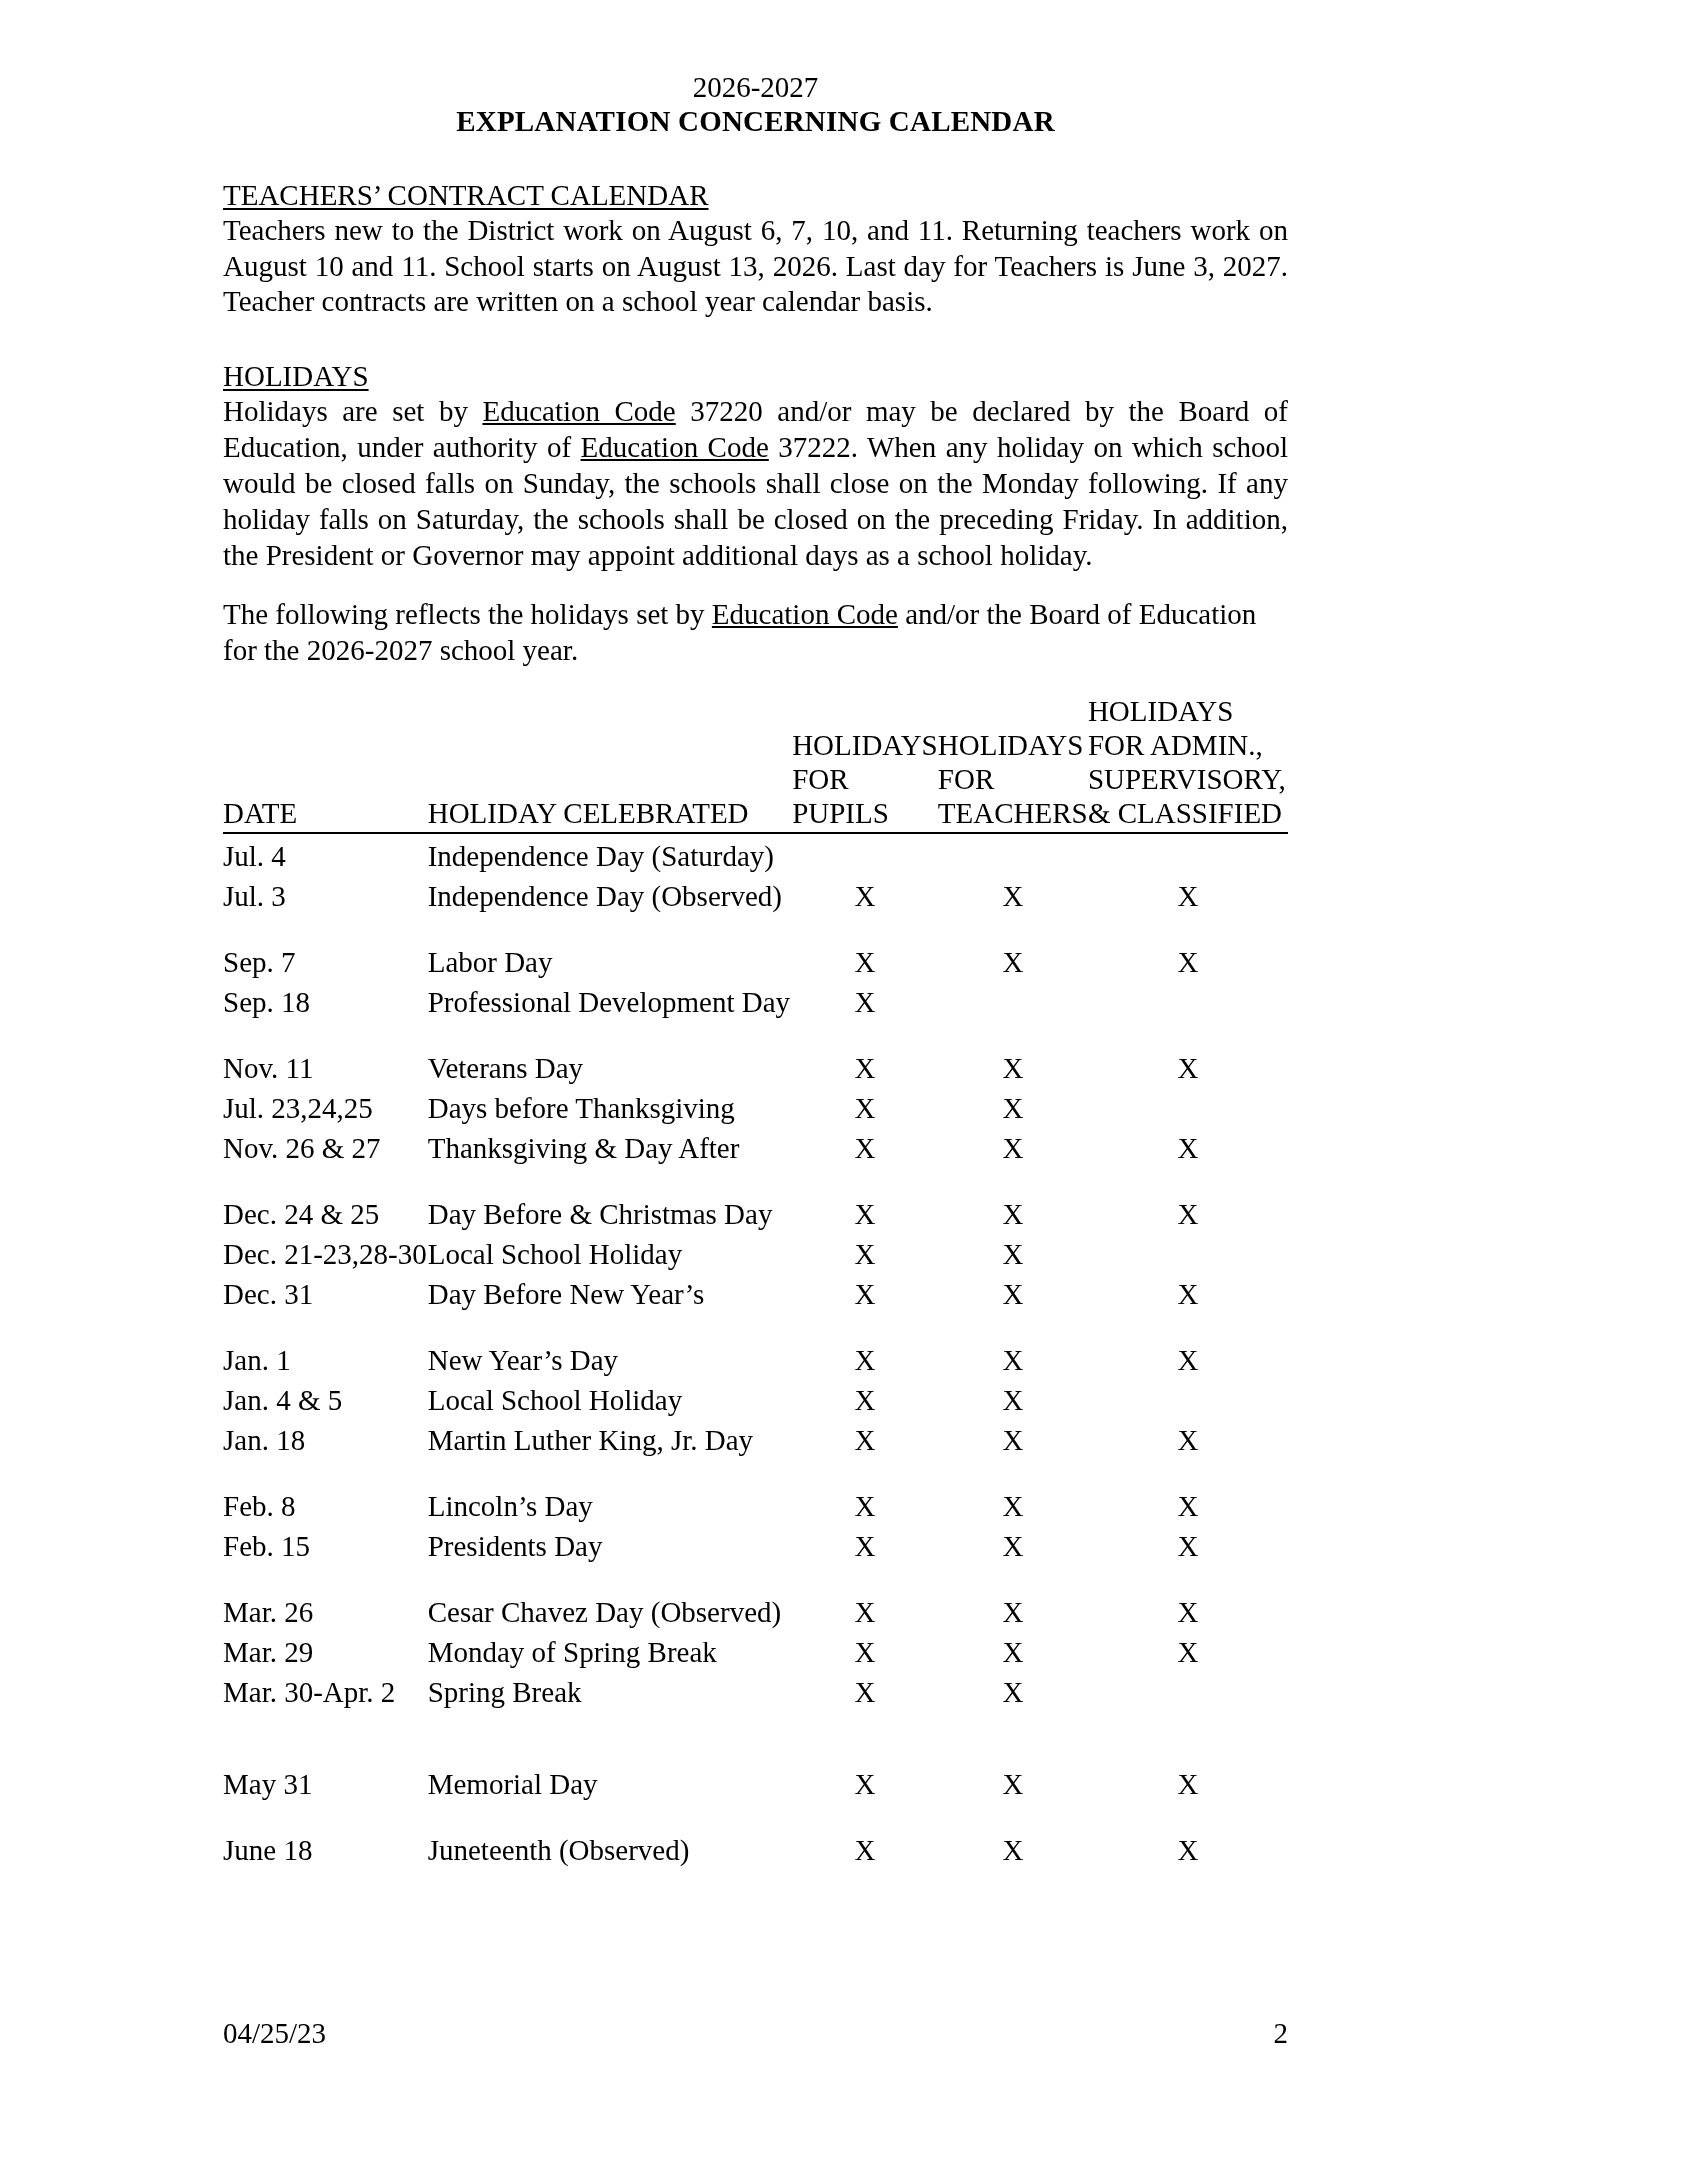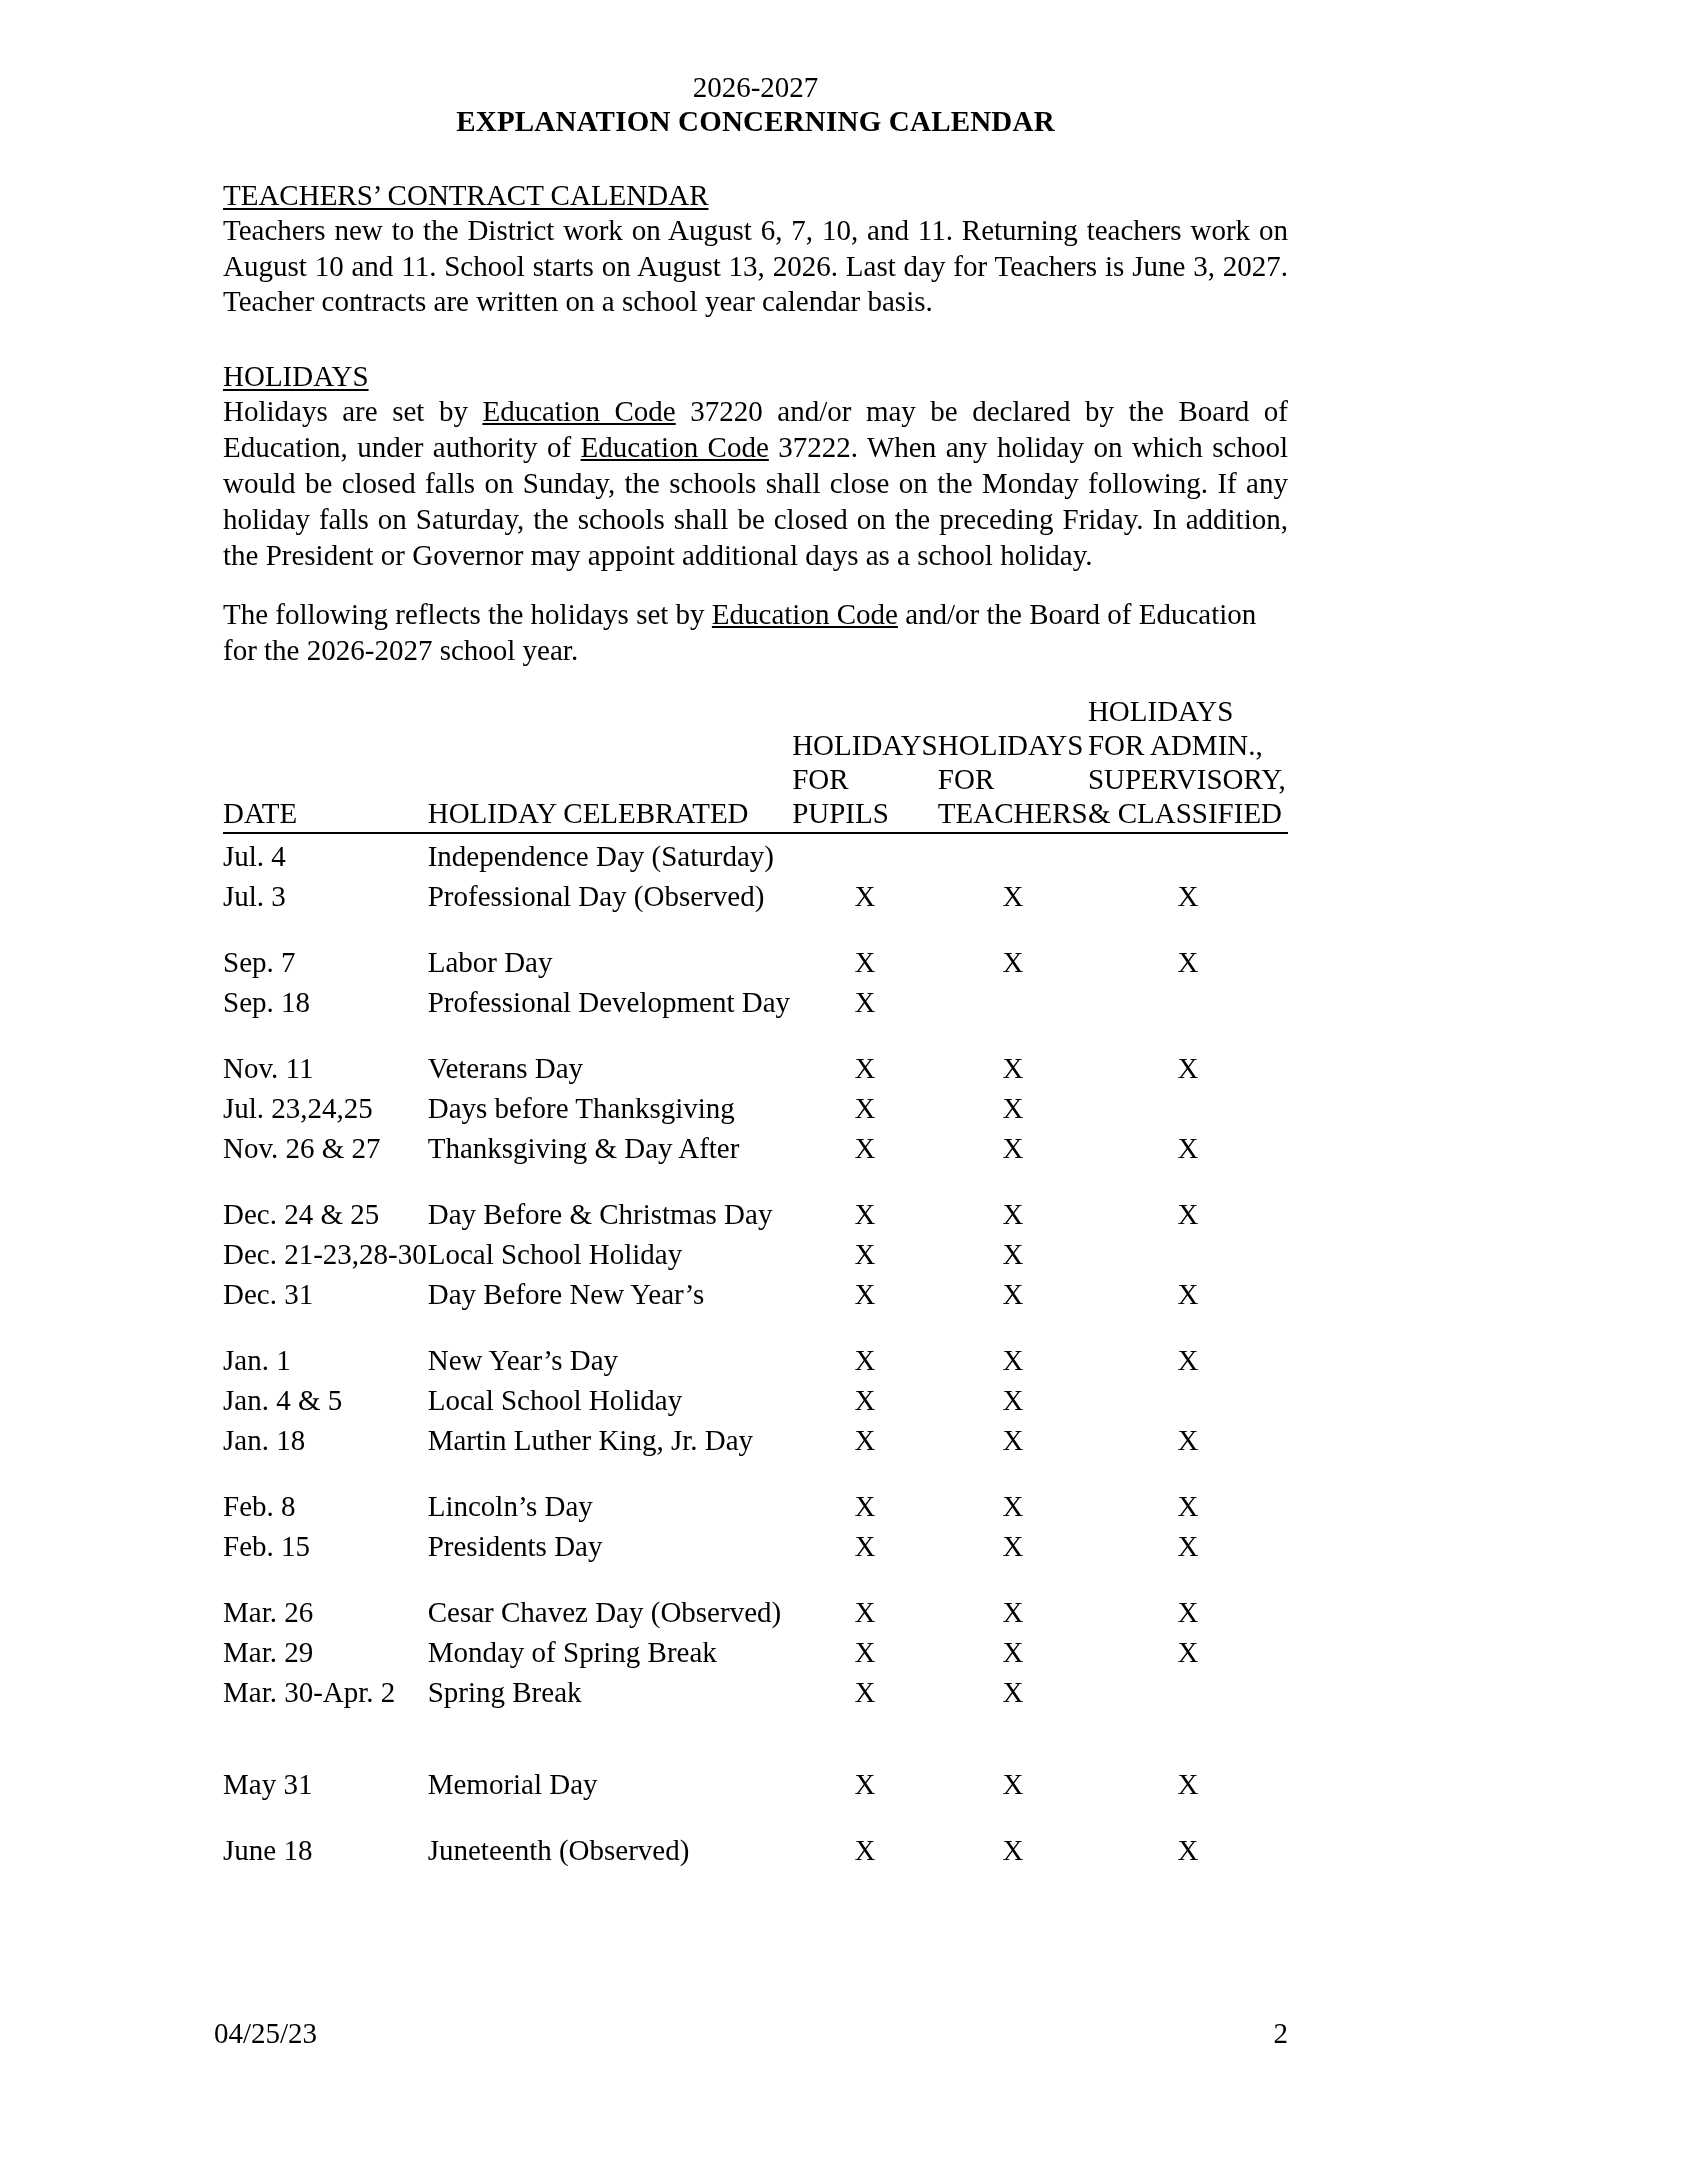--- a/index.html
+++ b/index.html
@@ -77,21 +77,21 @@
     border-bottom: 2.5px solid #000;
     padding-bottom: 1px;
   }
   td.mark { text-align: center; }
   td.date, td.name { text-align: left; white-space: nowrap; }
   tr.gap td { height: 26px; line-height: 26px; font-size: 0; }
   tr.row td { height: 40px; }
 
   .footer {
     position: absolute;
-    left: 214px;
+    left: 223px;
     right: 194px;
     bottom: 128px;
     font-size: 29px;
     display: flex;
     justify-content: space-between;
     align-items: baseline;
   }
 </style>
 </head>
 <body>
@@ -143,21 +143,21 @@
     <tbody id="table-body">
         <tr class="row">
           <td class="date">Jul. 4</td>
           <td class="name">Independence Day (Saturday)</td>
           <td class="mark"></td>
           <td class="mark"></td>
           <td class="mark"></td>
         </tr>
         <tr class="row">
           <td class="date">Jul. 3</td>
-          <td class="name">Professional Day (Observed)</td>
+          <td class="name">Independence Day (Observed)</td>
           <td class="mark">X</td>
           <td class="mark">X</td>
           <td class="mark">X</td>
         </tr>
         <tr class="gap">
           <td colspan="5"></td>
         </tr>
         <tr class="row">
           <td class="date">Sep. 7</td>
           <td class="name">Labor Day</td>

